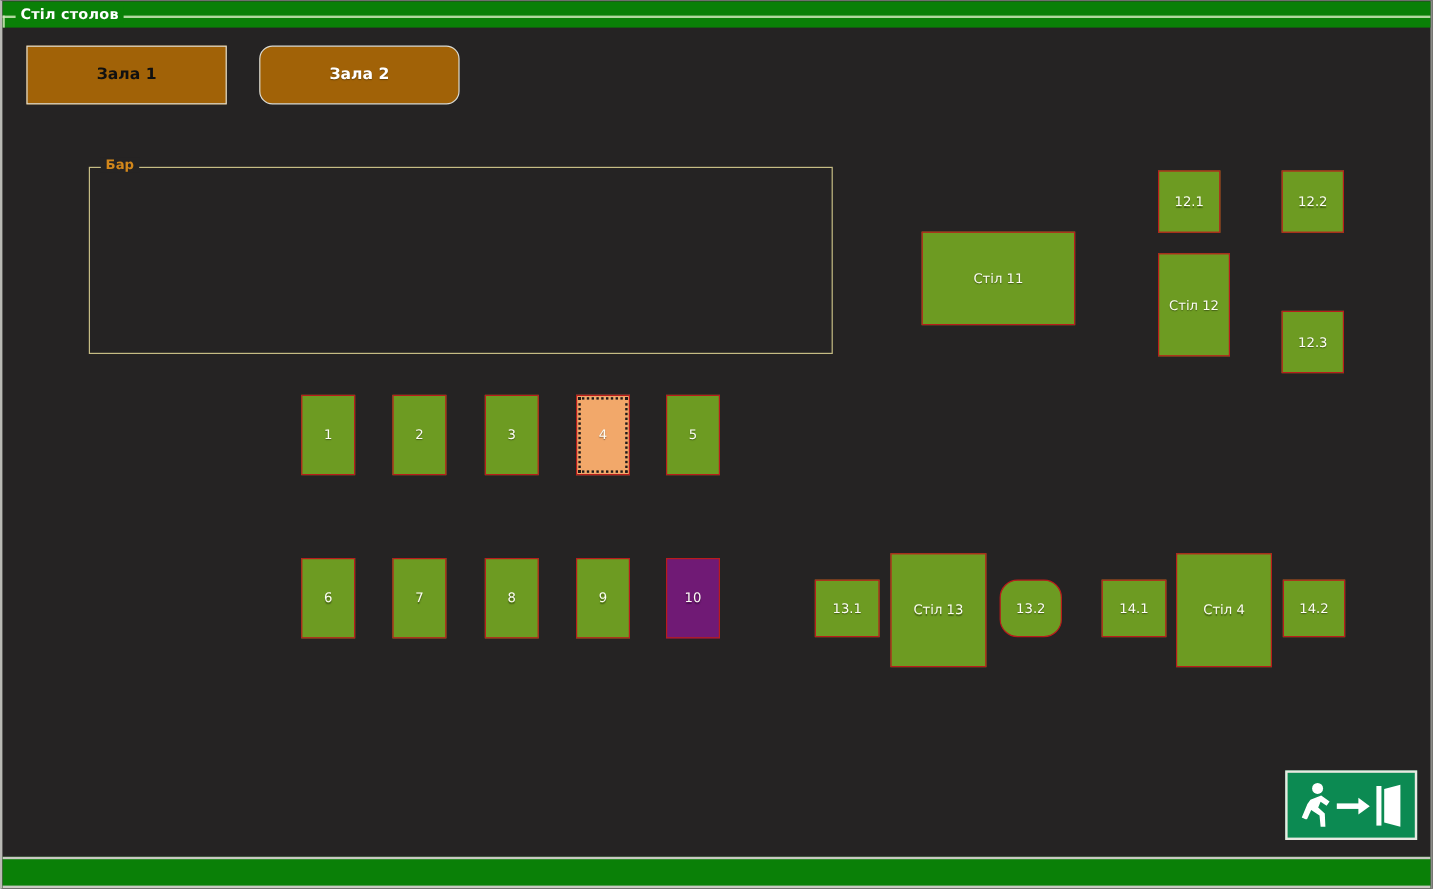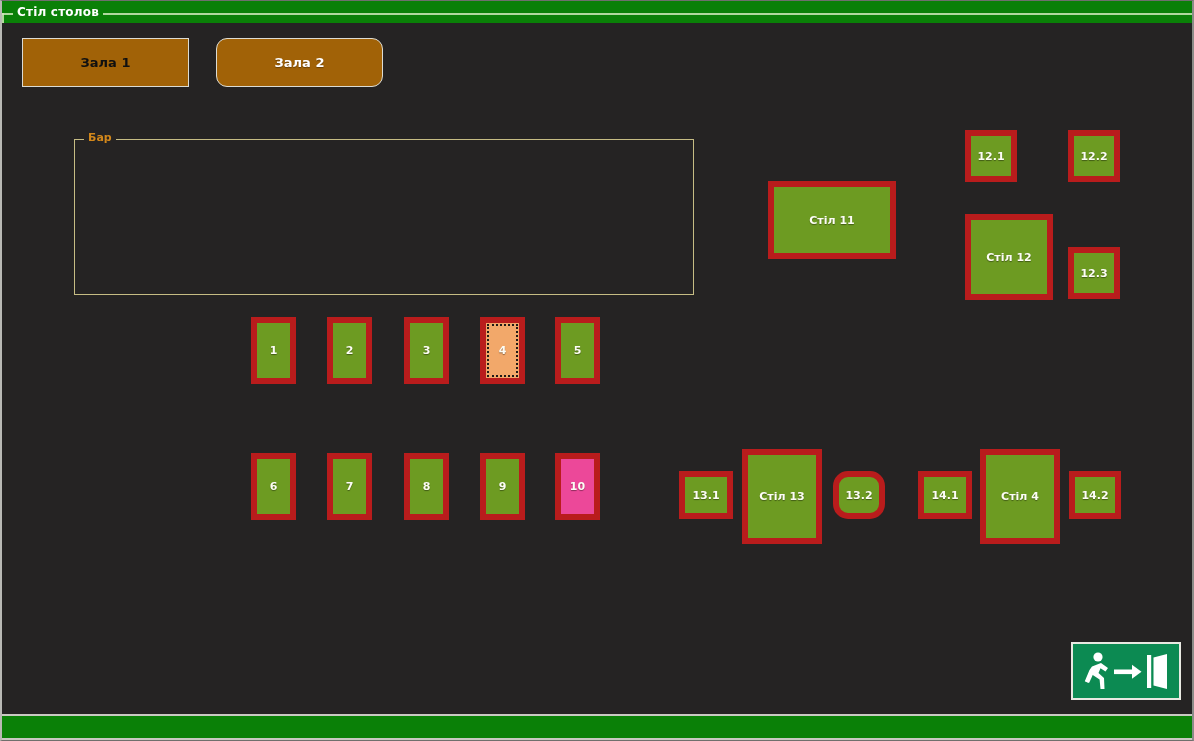--- a/index.html
+++ b/index.html
@@ -110,34 +110,35 @@
     color: #d2871b;
     background: #252323;
     padding: 0 4px;
     white-space: nowrap;
   }
 
   
   .table-box {
     position: absolute;
     background: #6d9b22;
-    border: 6px solid #b91c1c;
+    border: 1px solid #b91c1c;
     box-sizing: border-box;
     color: #fdfdf5;
     font-size: 11px;
-    font-weight: bold;
+    font-weight: normal;
     display: flex;
     align-items: center;
     justify-content: center;
     cursor: pointer;
     text-shadow: 0 1px 1px rgba(0,0,0,.4);
     user-select: none;
+    margin-top: 12px;
   }
   .table-box.occupied {
-    background: #ec4899;
+    background: #701a75;
   }
   .table-box.selected {
     background: #f2a86a;
   }
   .table-box.selected::after {
     content: "";
     position: absolute;
     left: 1px; top: 1px; right: 1px; bottom: 1px;
     border: 2px dotted #1d1a18;
     pointer-events: none;
@@ -225,21 +226,21 @@
       </div>
       <div class="table-box" style="left: 766px; top: 180px; width: 128px; height: 78px;">
         <span>Стіл 11</span>
       </div>
       <div class="table-box" style="left: 963px; top: 129px; width: 52px; height: 52px;">
         <span>12.1</span>
       </div>
       <div class="table-box" style="left: 1066px; top: 129px; width: 52px; height: 52px;">
         <span>12.2</span>
       </div>
-      <div class="table-box" style="left: 963px; top: 213px; width: 88px; height: 86px;">
+      <div class="table-box" style="left: 963px; top: 198px; width: 60px; height: 86px;">
         <span>Стіл 12</span>
       </div>
       <div class="table-box" style="left: 1066px; top: 246px; width: 52px; height: 52px;">
         <span>12.3</span>
       </div>
       <div class="table-box" style="left: 677px; top: 470px; width: 54px; height: 48px;">
         <span>13.1</span>
       </div>
       <div class="table-box" style="left: 740px; top: 448px; width: 80px; height: 95px;">
         <span>Стіл 13</span>

